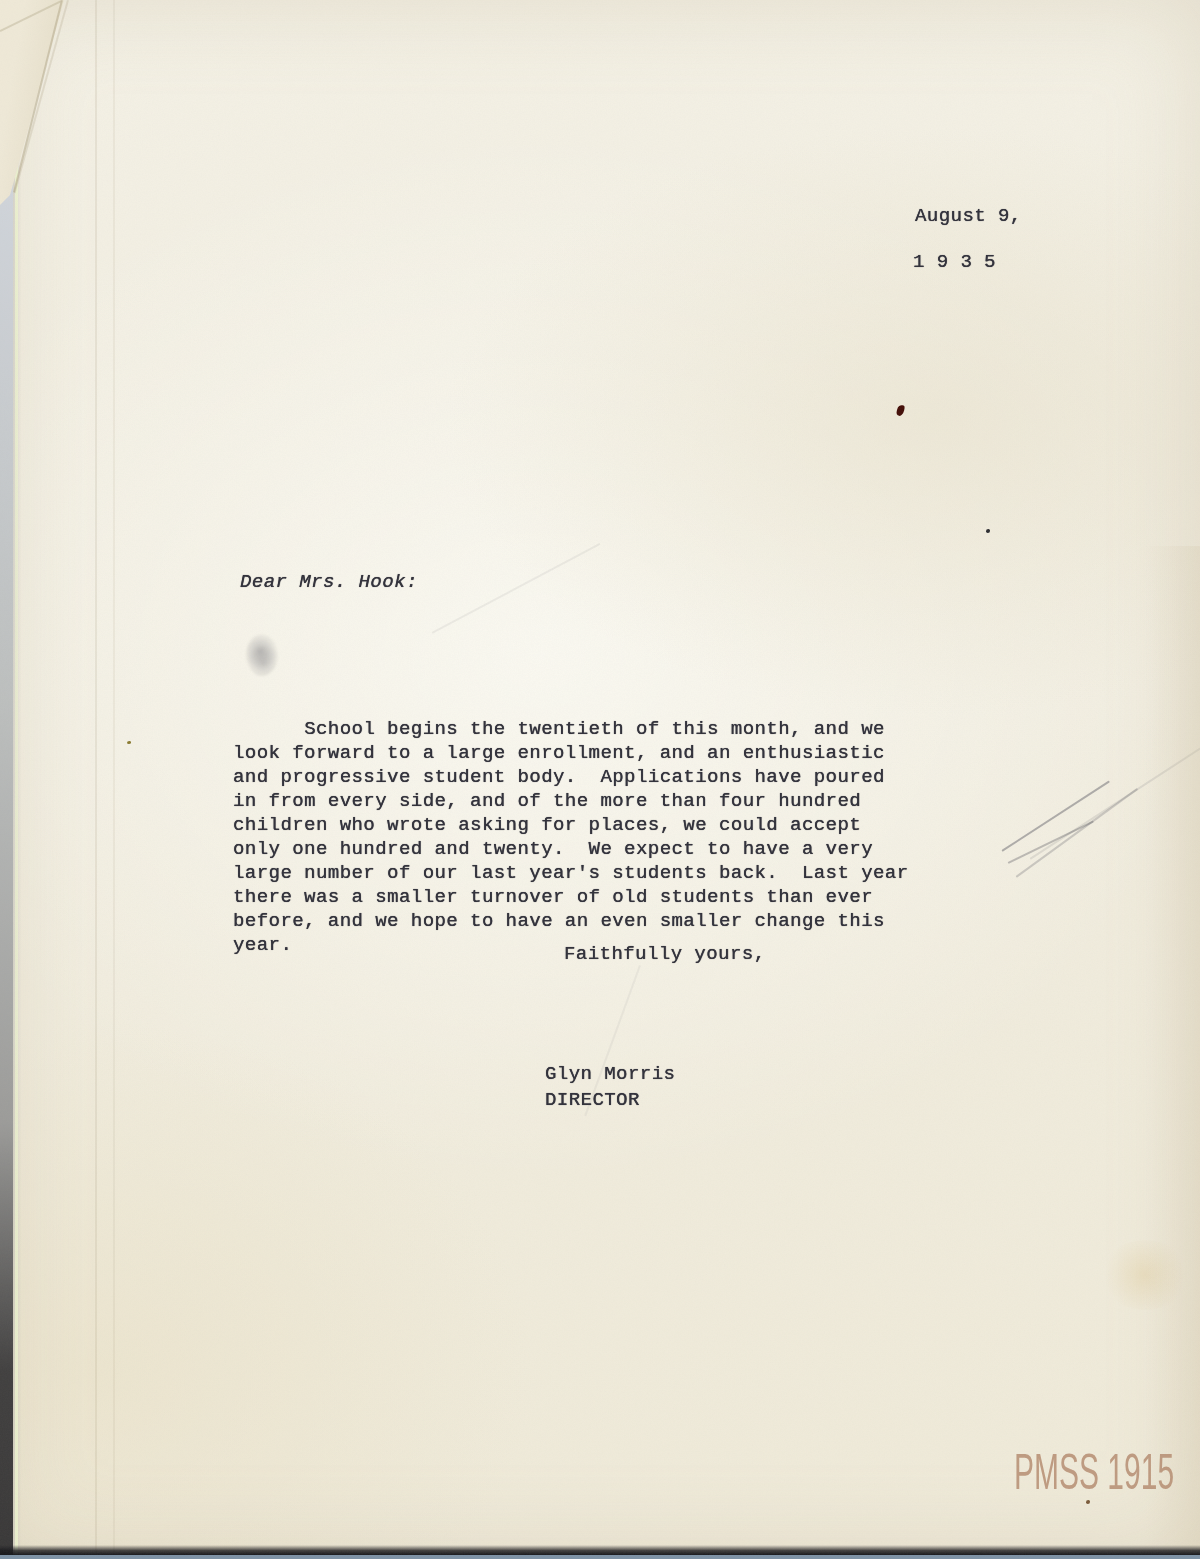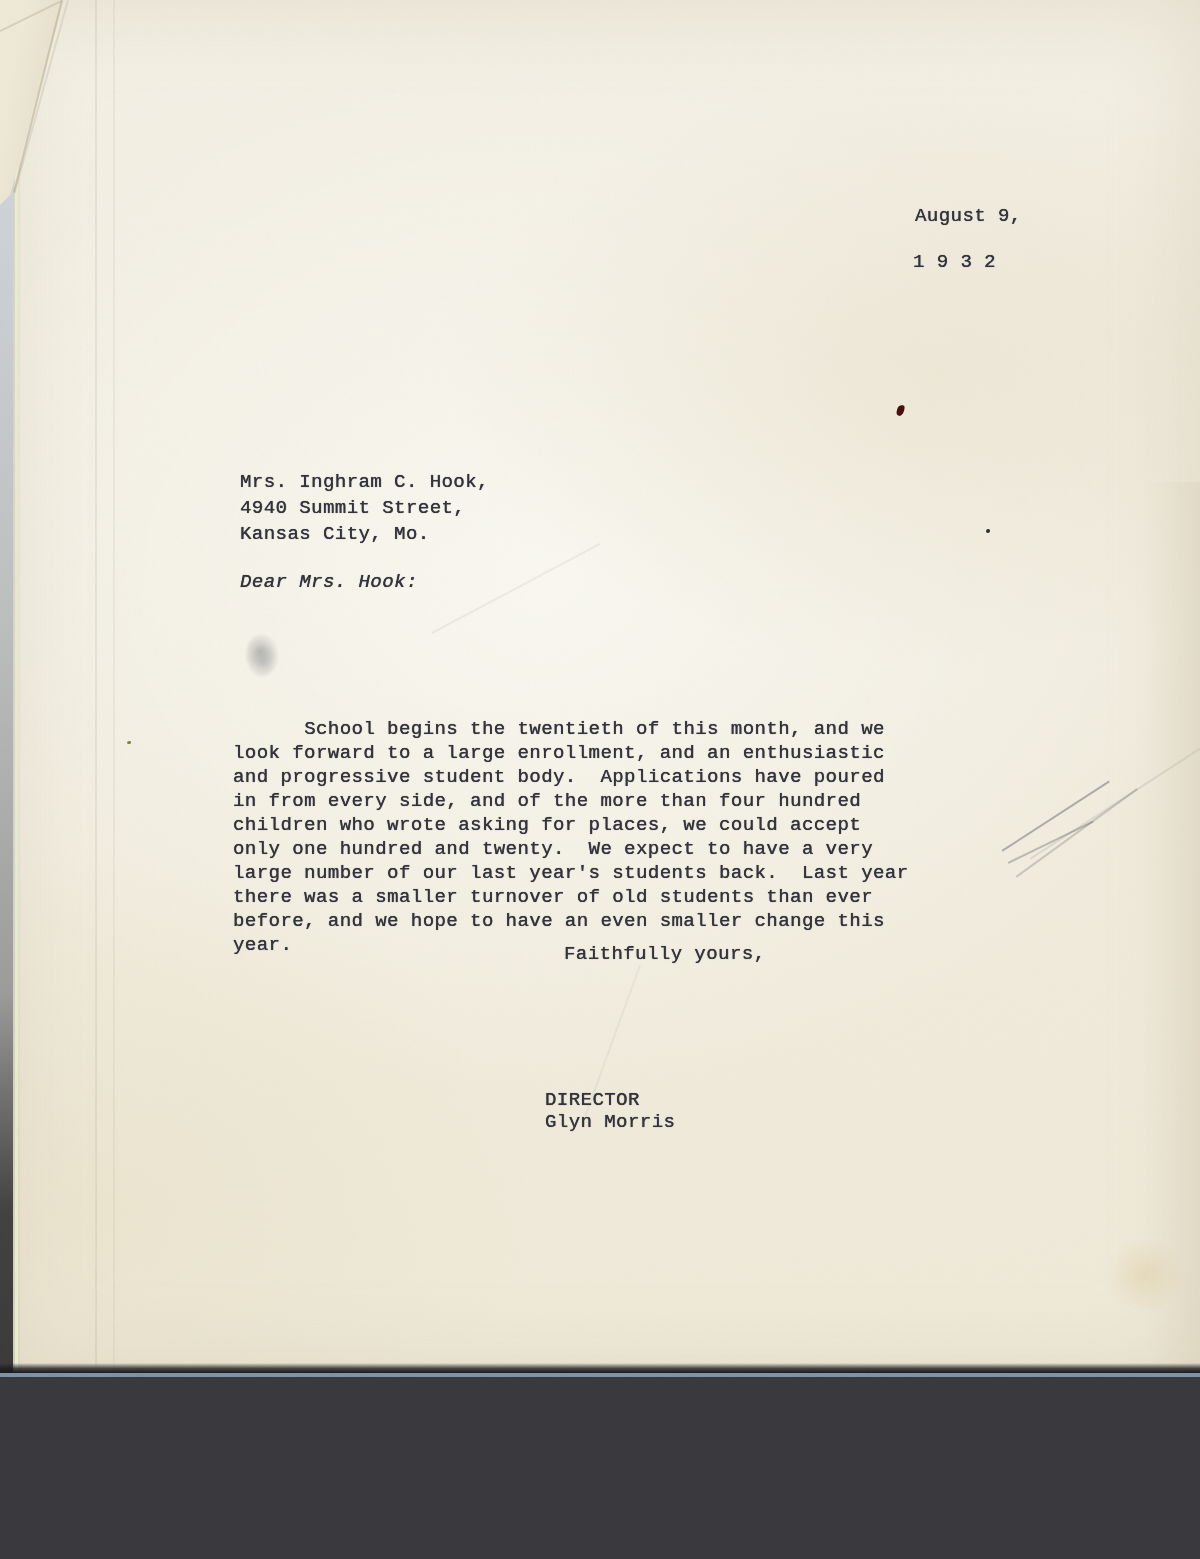--- a/index.html
+++ b/index.html
@@ -1,17 +1,17 @@
 <!DOCTYPE html>
 <html><head>
 <meta charset="utf-8">
 <style>
   html,body{margin:0;padding:0;background:#3a3a3e;}
   .scan{
-    position:relative;width:1200px;height:1377px;overflow:hidden;
+    position:relative;width:1200px;height:1559px;overflow:hidden;
     background:
       radial-gradient(ellipse 700px 420px at 78% 27%, rgba(231,224,203,0.55), rgba(231,224,203,0) 70%),
       radial-gradient(ellipse 620px 500px at 8% 88%, rgba(233,225,199,0.6), rgba(233,225,199,0) 70%),
       radial-gradient(ellipse 900px 700px at 45% 42%, rgba(255,255,250,0.65), rgba(255,255,250,0) 75%),
       linear-gradient(176deg,#f4f1e6 0%,#f1ede0 45%,#efead9 100%);
     font-family:"Liberation Sans",sans-serif;
   }
   .vignette{position:absolute;inset:0;box-shadow:inset 0 0 90px rgba(186,174,140,0.28);pointer-events:none;}
   
   .typed{
@@ -21,21 +21,21 @@
     color:#30303a;white-space:pre-wrap;
     text-shadow:0 0 0.8px rgba(44,44,54,0.9),0.35px 0.25px 0 rgba(44,44,54,0.45);
   }
   .t-date1{left:915px;top:204px;}
   .t-date2{left:913px;top:250px;}
   .t-addr{left:240px;top:469px;line-height:26px;}
   .t-salut{left:240px;top:570px;font-style:italic;}
   .t-p1{left:233px;top:617px;}
   .t-p2{left:233px;top:717px;}
   .t-close{left:564px;top:942px;text-align:right;}
-  .t-signame{left:545px;top:1062px;margin-top:48px;}
+  .t-signame{left:545px;top:1062px;}
   .t-sigtitle{left:545px;top:1088px;font-family:Liberation Mono, monospace;}
   
   .watermark{
     position:absolute;left:1014px;top:1447px;
     font-family:"Liberation Sans",sans-serif;font-size:50px;font-weight:400;
     line-height:1;letter-spacing:0px;color:#b3886c;opacity:0.8;
     transform:scaleX(0.6);transform-origin:left top;white-space:nowrap;
   }
   
   .edge-left{
@@ -125,24 +125,21 @@
   <div class="corner-blue"></div>
   <div class="fold"></div>
   <div class="fold-crease-a"></div>
   <div class="fold-crease-b"></div>
   <div class="fold-crease-c"></div>
   <div class="edge-right-tint"></div>
   <div class="edge-bottom-shadow"></div>
   <div class="edge-bottom-blue"></div>
 
   <div class="typed t-date1">August 9,</div>
-  <div class="typed t-date2">1 9 3 2</div>
-  <div class="typed t-addr">Mrs. Inghram C. Hook,
-4940 Summit Street,
-Kansas City, Mo.</div>
+  <div class="typed t-date2">1 9 3 5</div>
   <div class="typed t-salut">Dear Mrs. Hook:</div>
   <div class="typed t-p2">      School begins the twentieth of this month, and we
 look forward to a large enrollment, and an enthusiastic
 and progressive student body.  Applications have poured
 in from every side, and of the more than four hundred
 children who wrote asking for places, we could accept
 only one hundred and twenty.  We expect to have a very
 large number of our last year's students back.  Last year
 there was a smaller turnover of old students than ever
 before, and we hope to have an even smaller change this

